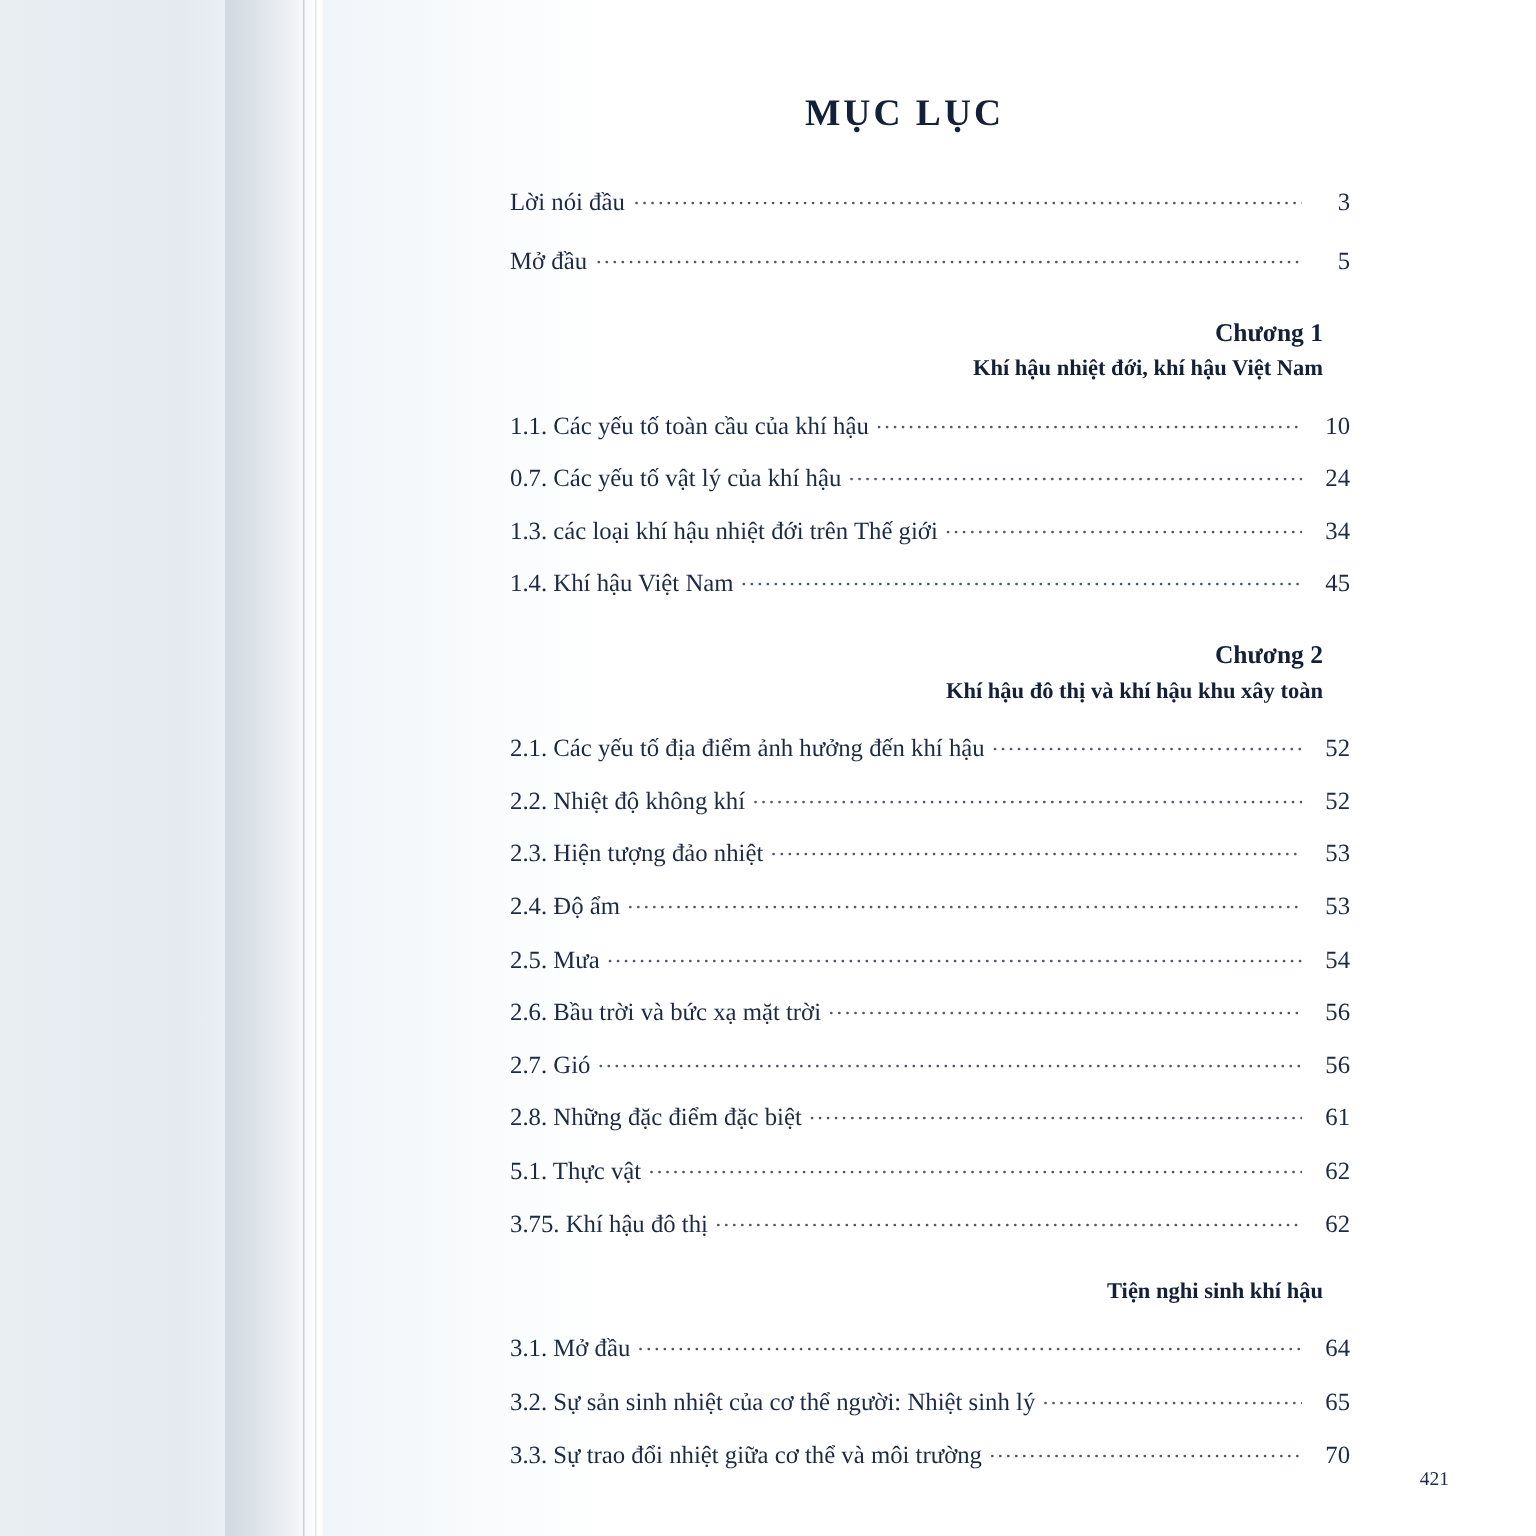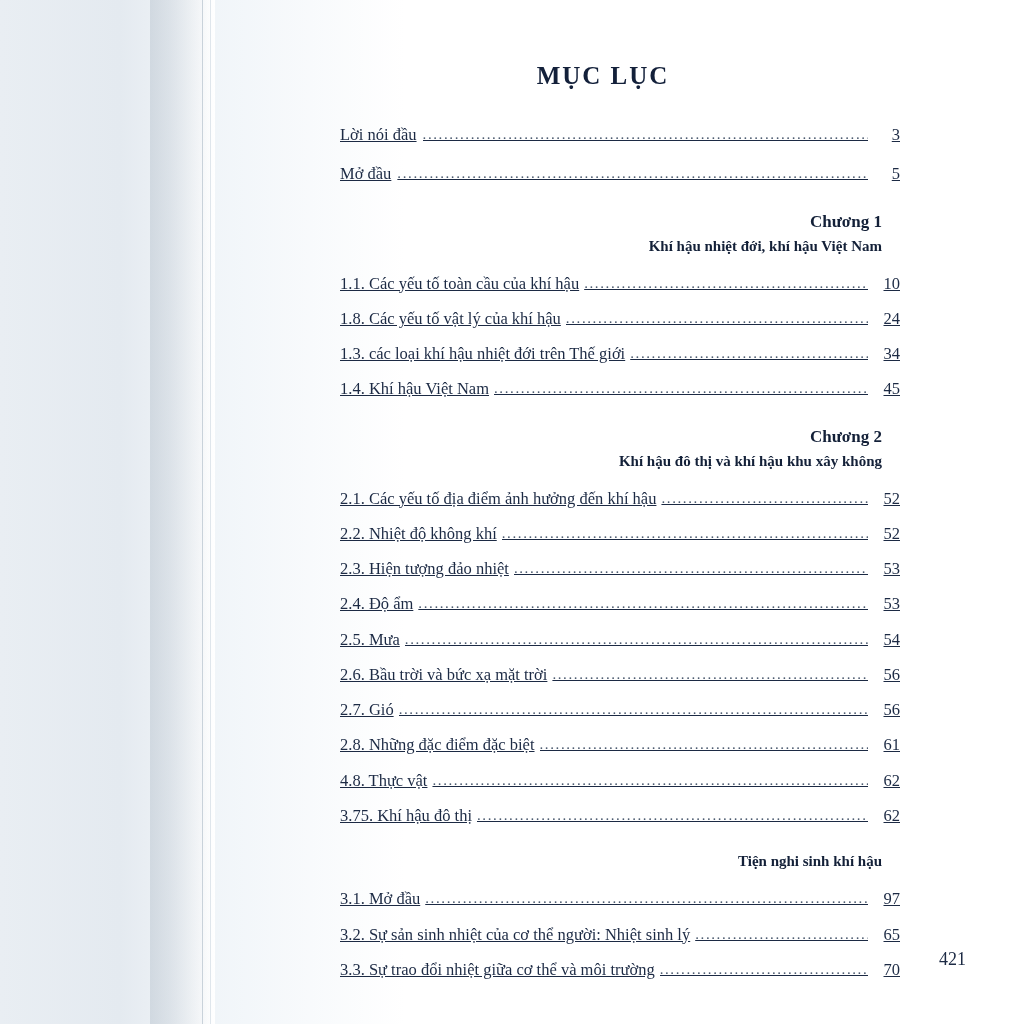--- a/index.html
+++ b/index.html
@@ -75,27 +75,26 @@
     padding-right: 34px;
   }
 
   .entries {
     margin: 0 auto;
     width: 560px;
   }
 
   .entry {
     display: flex;
-    align-items: flex-end;
+    align-items: flex-start;
     font-size: 16.5px;
     color: #1c2a44;
     line-height: 1.35;
     margin: 0 0 13px 0;
     white-space: nowrap;
-    text-decoration: underline;
   }
   .entry .label {
     flex: 0 0 auto;
     padding-right: 5px;
   }
   .entry .dots {
     flex: 1 1 auto;
     overflow: hidden;
     white-space: nowrap;
     color: #49586d;
@@ -128,22 +127,22 @@
     font-size: 15px;
     font-weight: bold;
     color: #132038;
   }
 
   .group { margin-top: 14px; }
 
   .folio {
     position: absolute;
     right: 58px;
-    bottom: 54px;
-    font-size: 18px;
+    bottom: 30px;
+    font-size: 13px;
     color: #1c2a44;
   }
 </style>
 </head>
 <body>
 
 <div class="page">
   <div class="gutter-shadow"></div>
   <div class="gutter-line l1"></div>
   <div class="gutter-line l2"></div>
@@ -171,39 +170,39 @@
         <div class="chapter-num">Chương 1</div>
         <div class="chapter-title">Khí hậu nhiệt đới, khí hậu Việt Nam</div>
       </div>
       <div class="group">
         <div class="entry">
           <span class="label">1.1. Các yếu tố toàn cầu của khí hậu</span>
           <span class="dots">............................................................................................................................</span>
           <span class="page-num">10</span>
         </div>
         <div class="entry">
-          <span class="label">1.8. Các yếu tố vật lý của khí hậu</span>
+          <span class="label">0.7. Các yếu tố vật lý của khí hậu</span>
           <span class="dots">............................................................................................................................</span>
           <span class="page-num">24</span>
         </div>
         <div class="entry">
           <span class="label">1.3. các loại khí hậu nhiệt đới trên Thế giới</span>
           <span class="dots">............................................................................................................................</span>
           <span class="page-num">34</span>
         </div>
         <div class="entry">
           <span class="label">1.4. Khí hậu Việt Nam</span>
           <span class="dots">............................................................................................................................</span>
           <span class="page-num">45</span>
         </div>
       </div>
 
       <div class="chapter-block">
         <div class="chapter-num">Chương 2</div>
-        <div class="chapter-title">Khí hậu đô thị và khí hậu khu xây không</div>
+        <div class="chapter-title">Khí hậu đô thị và khí hậu khu xây toàn</div>
       </div>
       <div class="group">
         <div class="entry">
           <span class="label">2.1. Các yếu tố địa điểm ảnh hưởng đến khí hậu</span>
           <span class="dots">............................................................................................................................</span>
           <span class="page-num">52</span>
         </div>
         <div class="entry">
           <span class="label">2.2. Nhiệt độ không khí</span>
           <span class="dots">............................................................................................................................</span>
@@ -233,39 +232,39 @@
           <span class="label">2.7. Gió</span>
           <span class="dots">............................................................................................................................</span>
           <span class="page-num">56</span>
         </div>
         <div class="entry">
           <span class="label">2.8. Những đặc điểm đặc biệt</span>
           <span class="dots">............................................................................................................................</span>
           <span class="page-num">61</span>
         </div>
         <div class="entry">
-          <span class="label">4.8. Thực vật</span>
+          <span class="label">5.1. Thực vật</span>
           <span class="dots">............................................................................................................................</span>
           <span class="page-num">62</span>
         </div>
         <div class="entry">
           <span class="label">3.75. Khí hậu đô thị</span>
           <span class="dots">............................................................................................................................</span>
           <span class="page-num">62</span>
         </div>
       </div>
 
       <div class="chapter-block">
         <div class="chapter-title">Tiện nghi sinh khí hậu</div>
       </div>
       <div class="group">
         <div class="entry">
           <span class="label">3.1. Mở đầu</span>
           <span class="dots">............................................................................................................................</span>
-          <span class="page-num">97</span>
+          <span class="page-num">64</span>
         </div>
         <div class="entry">
           <span class="label">3.2. Sự sản sinh nhiệt của cơ thể người: Nhiệt sinh lý</span>
           <span class="dots">............................................................................................................................</span>
           <span class="page-num">65</span>
         </div>
         <div class="entry">
           <span class="label">3.3. Sự trao đổi nhiệt giữa cơ thể và môi trường</span>
           <span class="dots">............................................................................................................................</span>
           <span class="page-num">70</span>

